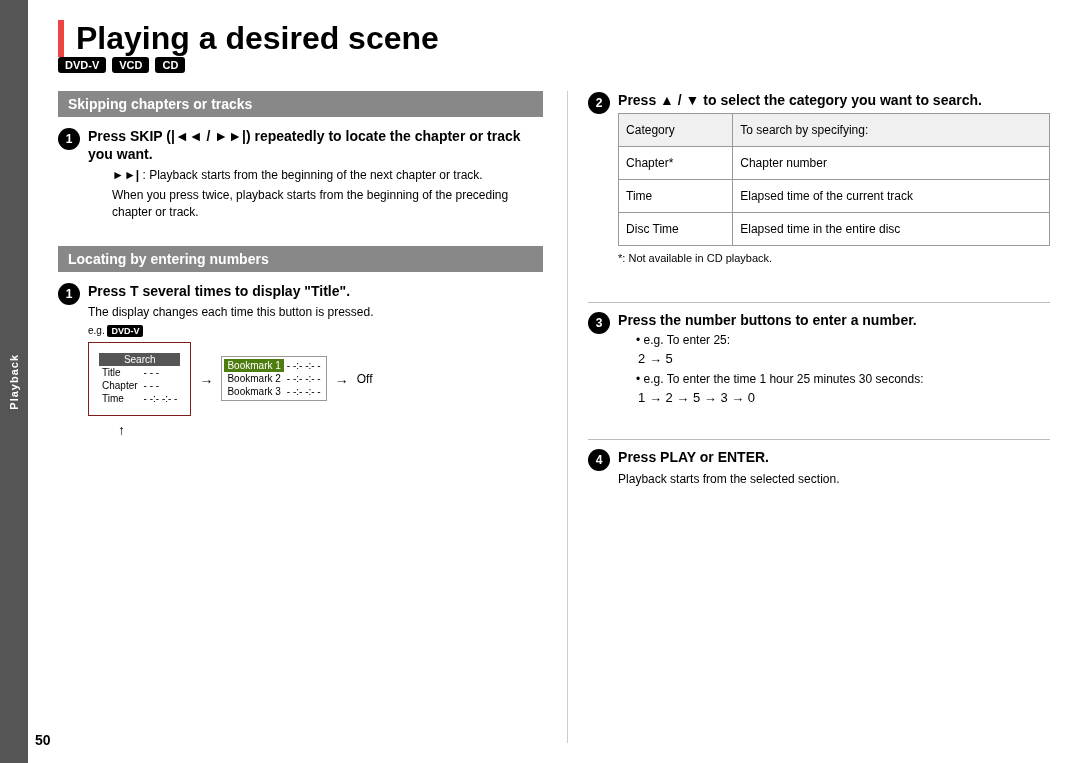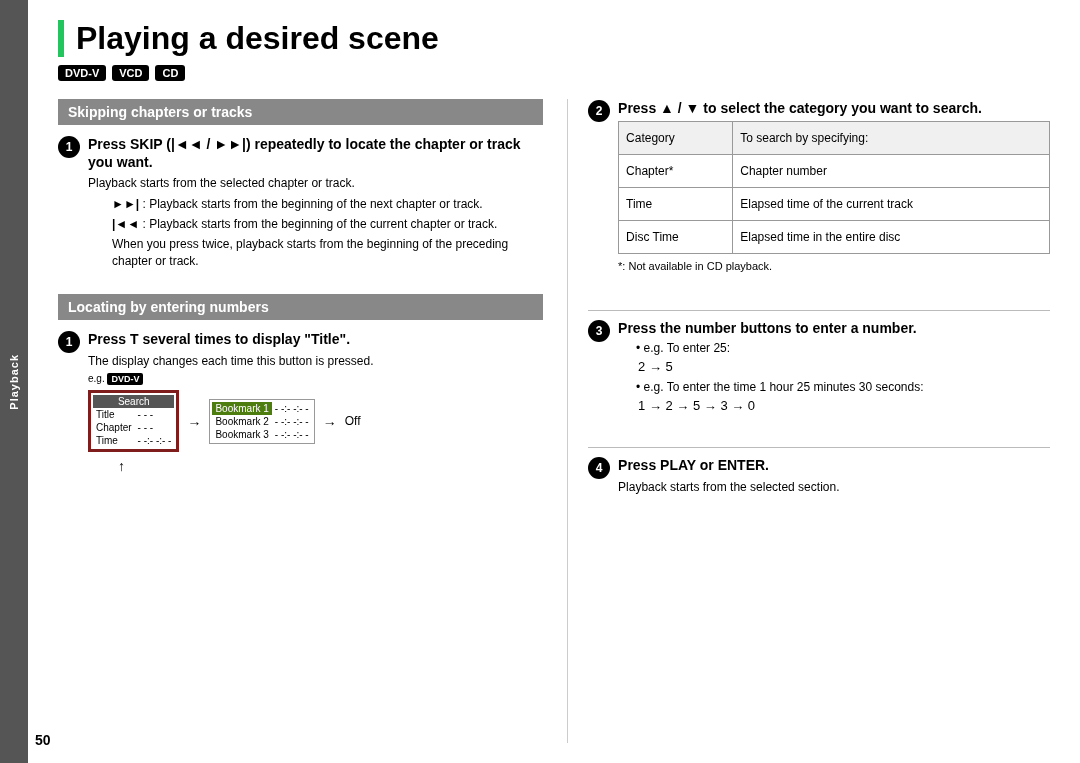--- a/index.html
+++ b/index.html
@@ -44,23 +44,22 @@
       padding: 20px 30px 20px 30px;
       display: flex;
       flex-direction: column;
     }
 
     
     .page-title {
       font-size: 32px;
       font-weight: bold;
       color: #000;
-      border-left: 6px solid #22c55e;
+      border-left: 6px solid #ef4444;
       padding-left: 12px;
-      margin-bottom: 8px;
     }
 
     
     .format-badges {
       display: flex;
       gap: 6px;
       margin-bottom: 18px;
     }
     .badge {
       background: #000;
@@ -175,23 +174,23 @@
 
     
     .search-display {
       display: flex;
       align-items: center;
       gap: 8px;
       margin: 6px 0 6px 0;
     }
 
     .search-box {
-      border: 3px solid #7f1d1d;
-      font-size: 10px;
-      padding: 2px;
+      border: 1px solid #7f1d1d;
+      font-size: 10px;
+      padding: 10px;
       min-width: 80px;
     }
 
     .search-box table {
       border-collapse: collapse;
       width: 100%;
     }
 
     .search-box table td {
       padding: 1px 3px;
@@ -321,28 +320,23 @@
     <div class="columns">
 
       <div class="col-left">
 
         <div class="section-block">
           <div class="section-header">Skipping chapters or tracks</div>
           <div class="step">
             <div class="step-circle">1</div>
             <div class="step-content">
               <div class="step-title">Press SKIP (|◄◄ / ►►|) repeatedly to locate the chapter or track you want.</div>
-              <div class="step-desc">Playback starts from the selected chapter or track.</div>
               <div class="sub-item">
                 <strong>►►|</strong>
                 <span>: Playback starts from the beginning of the next chapter or track.</span>
-              </div>
-              <div class="sub-item">
-                <strong>|◄◄</strong>
-                <span>: Playback starts from the beginning of the current chapter or track.</span>
               </div>
               <div class="sub-item">When you press twice, playback starts from the beginning of the preceding chapter or track.</div>
             </div>
           </div>
         </div>
 
         <div class="section-block">
           <div class="section-header">Locating by entering numbers</div>
           <div class="step">
             <div class="step-circle">1</div>

